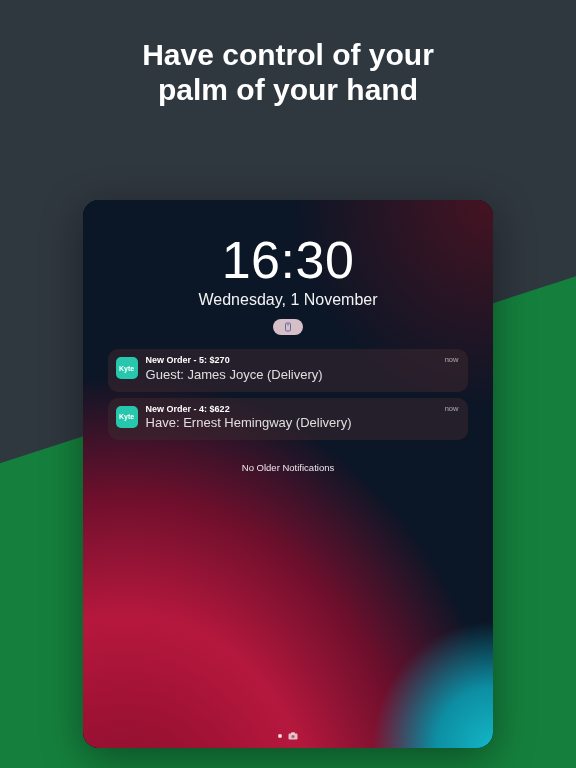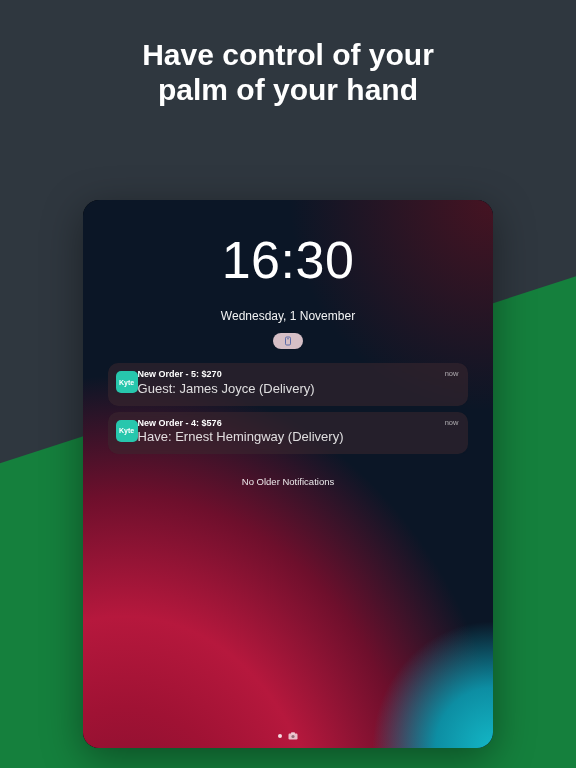--- a/index.html
+++ b/index.html
@@ -70,22 +70,22 @@
     color: #fff;
   }
 
   .clock {
     margin-top: 30px;
     font-size: 52px;
     font-weight: 300;
     letter-spacing: 0.5px;
   }
   .date {
-    margin-top: 19px;
-    font-size: 12px;
+    margin-top: 1px;
+    font-size: 16px;
     font-weight: 400;
     opacity: 0.95;
   }
 
   .dnd-pill {
     margin-top: 10px;
     width: 30px;
     height: 16px;
     border-radius: 9px;
     background: rgba(236, 210, 216, 0.9);
@@ -103,20 +103,21 @@
     gap: 6px;
   }
 
   .notif {
     position: relative;
     background: rgba(60, 40, 48, 0.55);
     border-radius: 10px;
     padding: 6px 8px 8px 8px;
     display: flex;
     align-items: flex-start;
+    gap: 8px;
     backdrop-filter: blur(2px);
   }
 
   .app-icon {
     width: 22px;
     height: 22px;
     border-radius: 5px;
     background: #27c7ad;
     color: #fff;
     font-size: 7px;
@@ -203,21 +204,21 @@
           <div class="notif-body">
             <div class="notif-title">New Order - 5: $270</div>
             <div class="notif-sub">Guest: James Joyce (Delivery)</div>
           </div>
           <div class="notif-time">now</div>
         </div>
 
         <div class="notif">
           <div class="app-icon">Kyte</div>
           <div class="notif-body">
-            <div class="notif-title">New Order - 4: $576</div>
+            <div class="notif-title">New Order - 4: $622</div>
             <div class="notif-sub">Have: Ernest Hemingway (Delivery)</div>
           </div>
           <div class="notif-time">now</div>
         </div>
 
       </div>
 
       <div class="no-older">No Older Notifications</div>
 
       <div class="home-ind">

